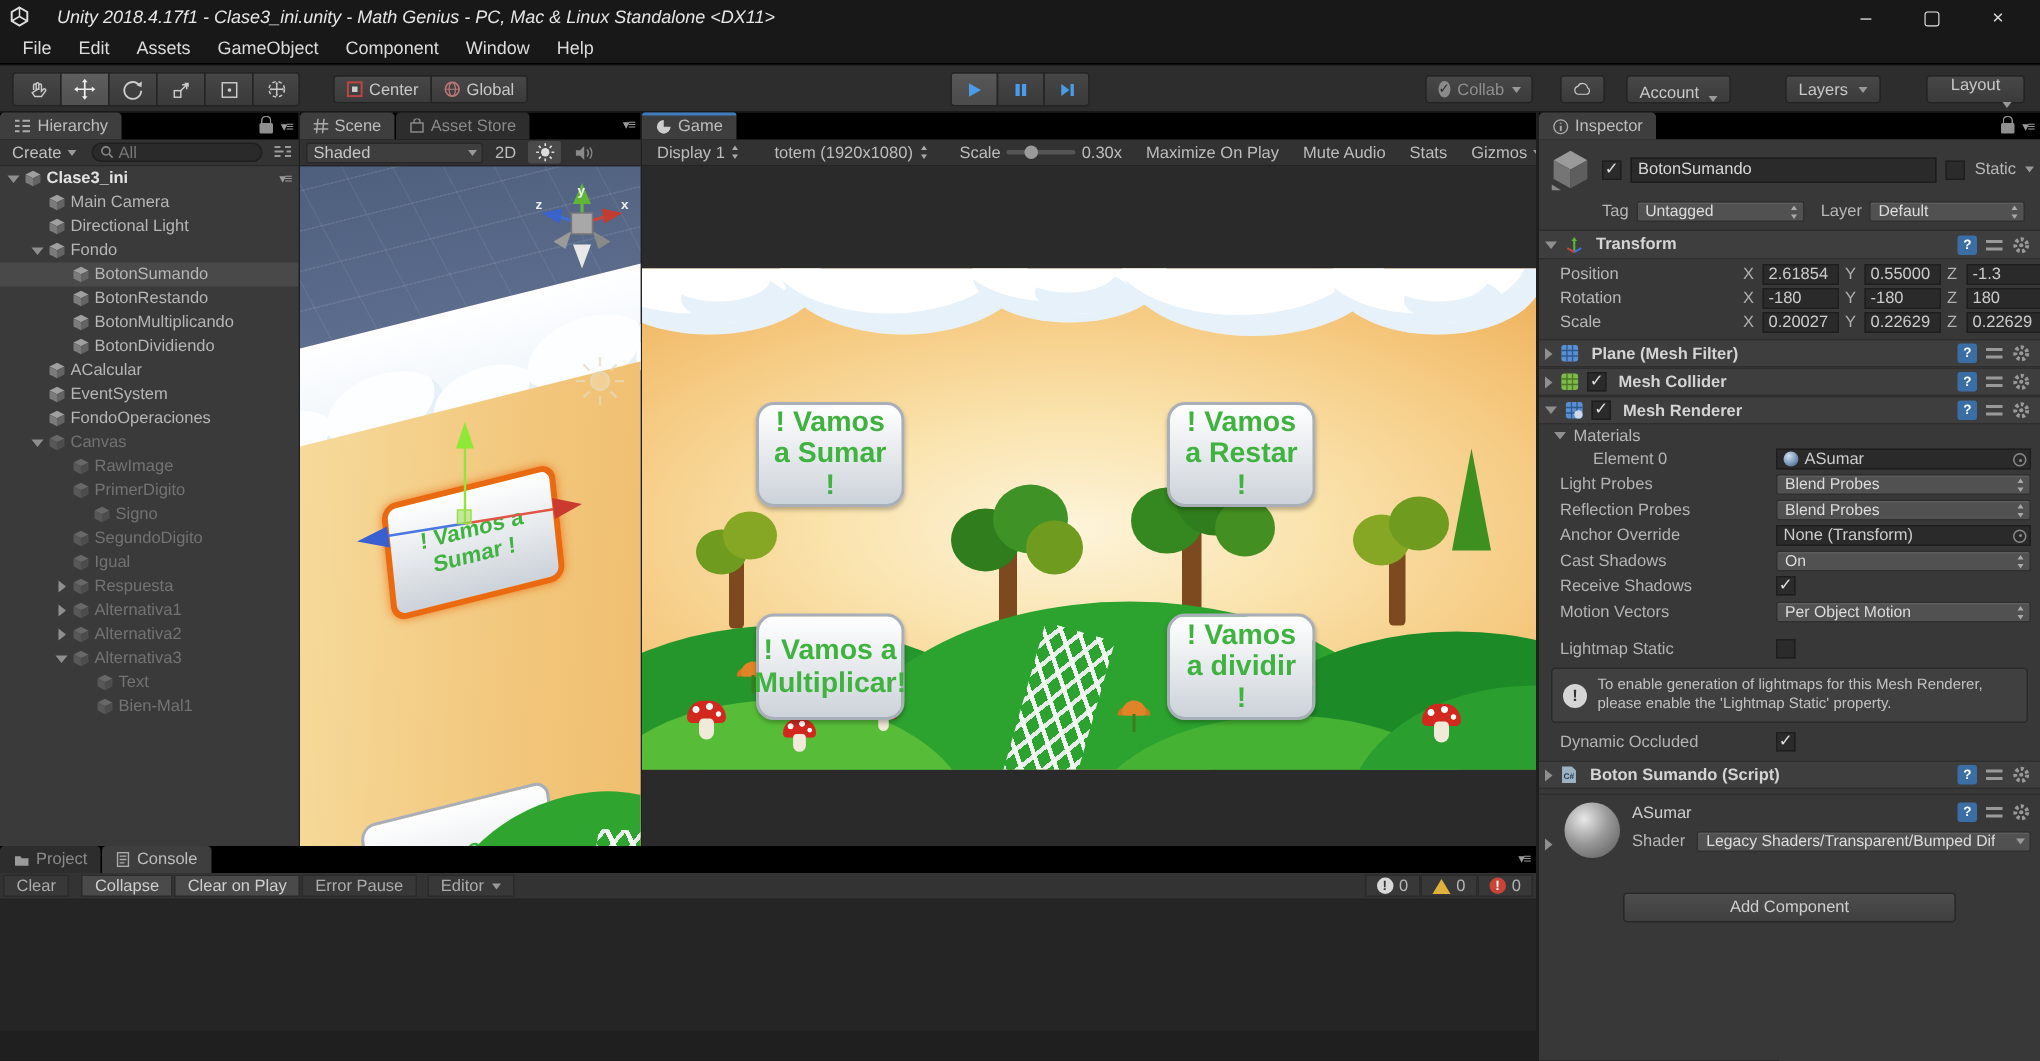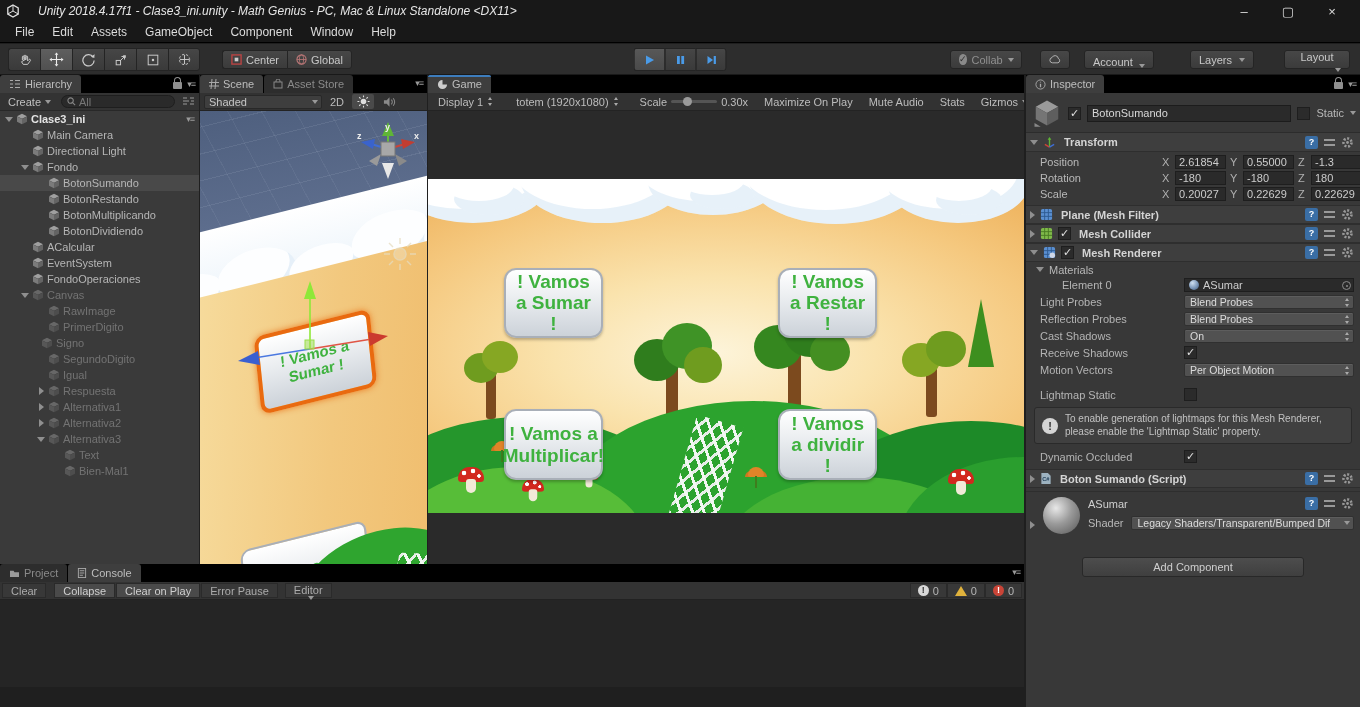--- a/index.html
+++ b/index.html
@@ -548,21 +548,21 @@
           <span class="arrow-cell"></span>
           <span class="icon-label-wrap">
             <svg class="tree-cube" viewBox="0 0 12 12">
               <path d="M6 0.8 L11 3.3 L6 5.8 L1 3.3 Z" fill="#9f9f9f"></path>
               <path d="M1 3.5 L6 6 L6 11.2 L1 8.7 Z" fill="#7b7b7b"></path>
               <path d="M11 3.5 L6 6 L6 11.2 L11 8.7 Z" fill="#646464"></path>
             </svg>
             <span class="h-label">PrimerDigito</span>
           </span>
         </div>
-        <div class="h-row dim" style="padding-left: 27px;">
+        <div class="h-row dim" style="padding-left: 48px;">
           <span class="arrow-cell"></span>
           <span class="icon-label-wrap">
             <svg class="tree-cube" viewBox="0 0 12 12">
               <path d="M6 0.8 L11 3.3 L6 5.8 L1 3.3 Z" fill="#9f9f9f"></path>
               <path d="M1 3.5 L6 6 L6 11.2 L1 8.7 Z" fill="#7b7b7b"></path>
               <path d="M11 3.5 L6 6 L6 11.2 L11 8.7 Z" fill="#646464"></path>
             </svg>
             <span class="h-label">Signo</span>
           </span>
         </div>
@@ -905,20 +905,32 @@
             <path d="M12 2 L21 7 L12 12 L3 7 Z" fill="#9a9a9a"></path>
             <path d="M3 7 L12 12 L12 22 L3 17 Z" fill="#757575"></path>
             <path d="M21 7 L12 12 L12 22 L21 17 Z" fill="#5e5e5e"></path>
             <path d="M2 20 L7 23 L2 23 Z" fill="#888"></path>
           </svg>
           <span class="chk">✓</span>
           <div class="name-field">BotonSumando</div>
           <span class="chk"></span>
           <span>Static</span>
           <span class="caret"></span>
+        </div>
+        <div class="head-row2">
+          <span>Tag</span>
+          <div class="dd" style="width:112px;">
+            <span>Untagged</span>
+            <span class="updown"></span>
+          </div>
+          <span style="margin-left:6px;">Layer</span>
+          <div class="dd" style="width:104px;">
+            <span>Default</span>
+            <span class="updown"></span>
+          </div>
         </div>
       </div>
 
       <div class="comp" style="border-top:none;">
         <span class="tri-open"></span>
         <svg width="13" height="13" viewBox="0 0 14 14">
           <path d="M7 12 V3" stroke="#5fb636" stroke-width="1.5"></path>
             <path d="M7 1 L5 4 H9 Z" fill="#5fb636"></path>
           <path d="M7 12 L2 9" stroke="#cc4438" stroke-width="1.5"></path>
           <path d="M7 12 L12 9" stroke="#3f6dd6" stroke-width="1.5"></path>
@@ -1038,20 +1050,27 @@
         </div>
       </div>
       <div class="irow">
         <span class="lbl">Reflection Probes</span>
         <div class="dd" style="flex:1;">
           <span>Blend Probes</span>
           <span class="updown"></span>
         </div>
       </div>
       <div class="irow">
+        <span class="lbl">Anchor Override</span>
+        <div class="ifield">
+          <span>None (Transform)</span>
+          <span class="picker"></span>
+        </div>
+      </div>
+      <div class="irow">
         <span class="lbl">Cast Shadows</span>
         <div class="dd" style="flex:1;">
           <span>On</span>
           <span class="updown"></span>
         </div>
       </div>
       <div class="irow">
         <span class="lbl">Receive Shadows</span>
         <span class="chk">✓</span>
       </div>
@@ -1140,21 +1159,21 @@
         <span class="panel-menu">▾≡</span>
       </div>
     </div>
     <div class="console-toolbar">
       <div id="console-buttons" style="display:flex;">
           <div class="cbtn first">Clear</div>
           <div class="cbtn toggled">Collapse</div>
           <div class="cbtn toggled">Clear on Play</div>
           <div class="cbtn">Error Pause</div>
         </div>
-      <div class="cbtn" style="margin-left:6px;flex-direction:column;">
+      <div class="cbtn" style="margin-left:6px;">
         <span>Editor</span>
         <span class="caret" style="margin-left:5px;"></span>
       </div>
       <div class="console-counts">
         <div class="count-btn">
           <span class="info-badge">!</span>
           <span>0</span>
         </div>
         <div class="count-btn">
           <span class="warn-badge"></span>

